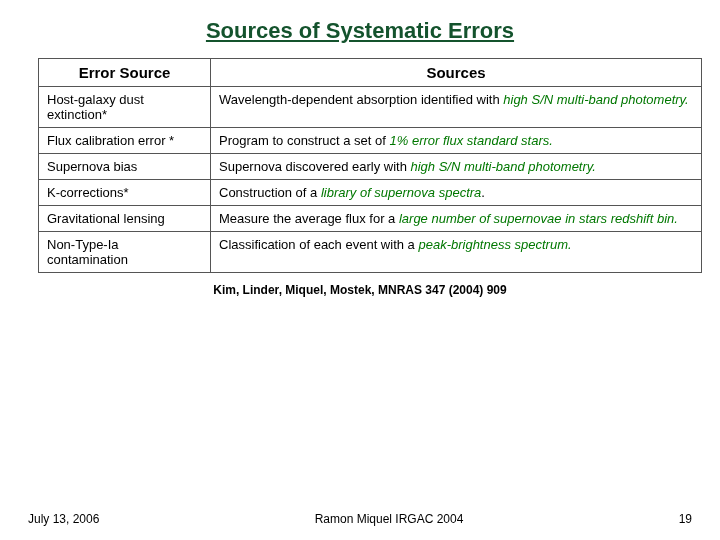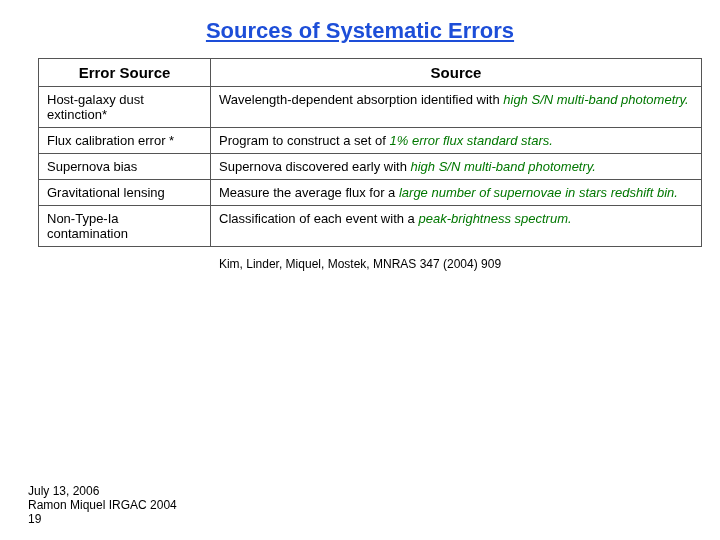--- a/index.html
+++ b/index.html
@@ -19,21 +19,21 @@
       display: flex;
       flex-direction: column;
       align-items: center;
     }
     .title {
       font-size: 22px;
       font-weight: bold;
       text-decoration: underline;
       margin-bottom: 14px;
       text-align: center;
-      color: #1d4ed8;
+      color: #14532d;
     }
     table {
       border-collapse: collapse;
       width: 100%;
       margin-bottom: 10px;
       margin-left: 20px;
     }
     th, td {
       border: 1.5px solid #555;
       padding: 5px 8px;
@@ -54,56 +54,60 @@
     }
     .italic-green {
       color: #007700;
       font-style: italic;
     }
     .footer-citation {
       font-size: 12px;
       color: #000;
       text-align: center;
       margin-bottom: 10px;
+      font-weight: bold;
     }
     .footer-bar {
       display: flex;
       justify-content: space-between;
       width: 100%;
       font-size: 12px;
       color: #000;
       margin-top: auto;
-      flex-direction: column;
     }
   </style>
 </head>
 <body>
 
 <div class="page">
   <div class="title">Sources of Systematic Errors</div>
 
   <table>
     <thead>
       <tr>
         <th>Error Source</th>
-        <th>Source</th>
+        <th>Sources</th>
       </tr>
     </thead>
     <tbody id="table-body">
     <tr>
           <td class="source-col">Host-galaxy dust extinction*</td>
           <td class="control-col">Wavelength-dependent absorption identified with <span class="italic-green">high S/N multi-band photometry.</span></td>
         </tr>
         <tr>
           <td class="source-col">Flux calibration error *</td>
           <td class="control-col">Program to construct a set of <span class="italic-green">1% error flux standard stars.</span></td>
         </tr>
         <tr>
           <td class="source-col">Supernova bias</td>
           <td class="control-col">Supernova discovered early with <span class="italic-green">high S/N multi-band photometry.</span></td>
+        </tr>
+        <tr>
+          <td class="source-col">K-corrections*</td>
+          <td class="control-col">Construction of a <span class="italic-green">library of supernova spectra</span>.</td>
         </tr>
         <tr>
           <td class="source-col">Gravitational lensing</td>
           <td class="control-col">Measure the average flux for a <span class="italic-green">large number of supernovae in stars redshift bin.</span></td>
         </tr>
         <tr>
           <td class="source-col">Non-Type-Ia contamination</td>
           <td class="control-col">Classification of each event with a <span class="italic-green">peak-brightness spectrum.</span></td>
         </tr>
       </tbody>

